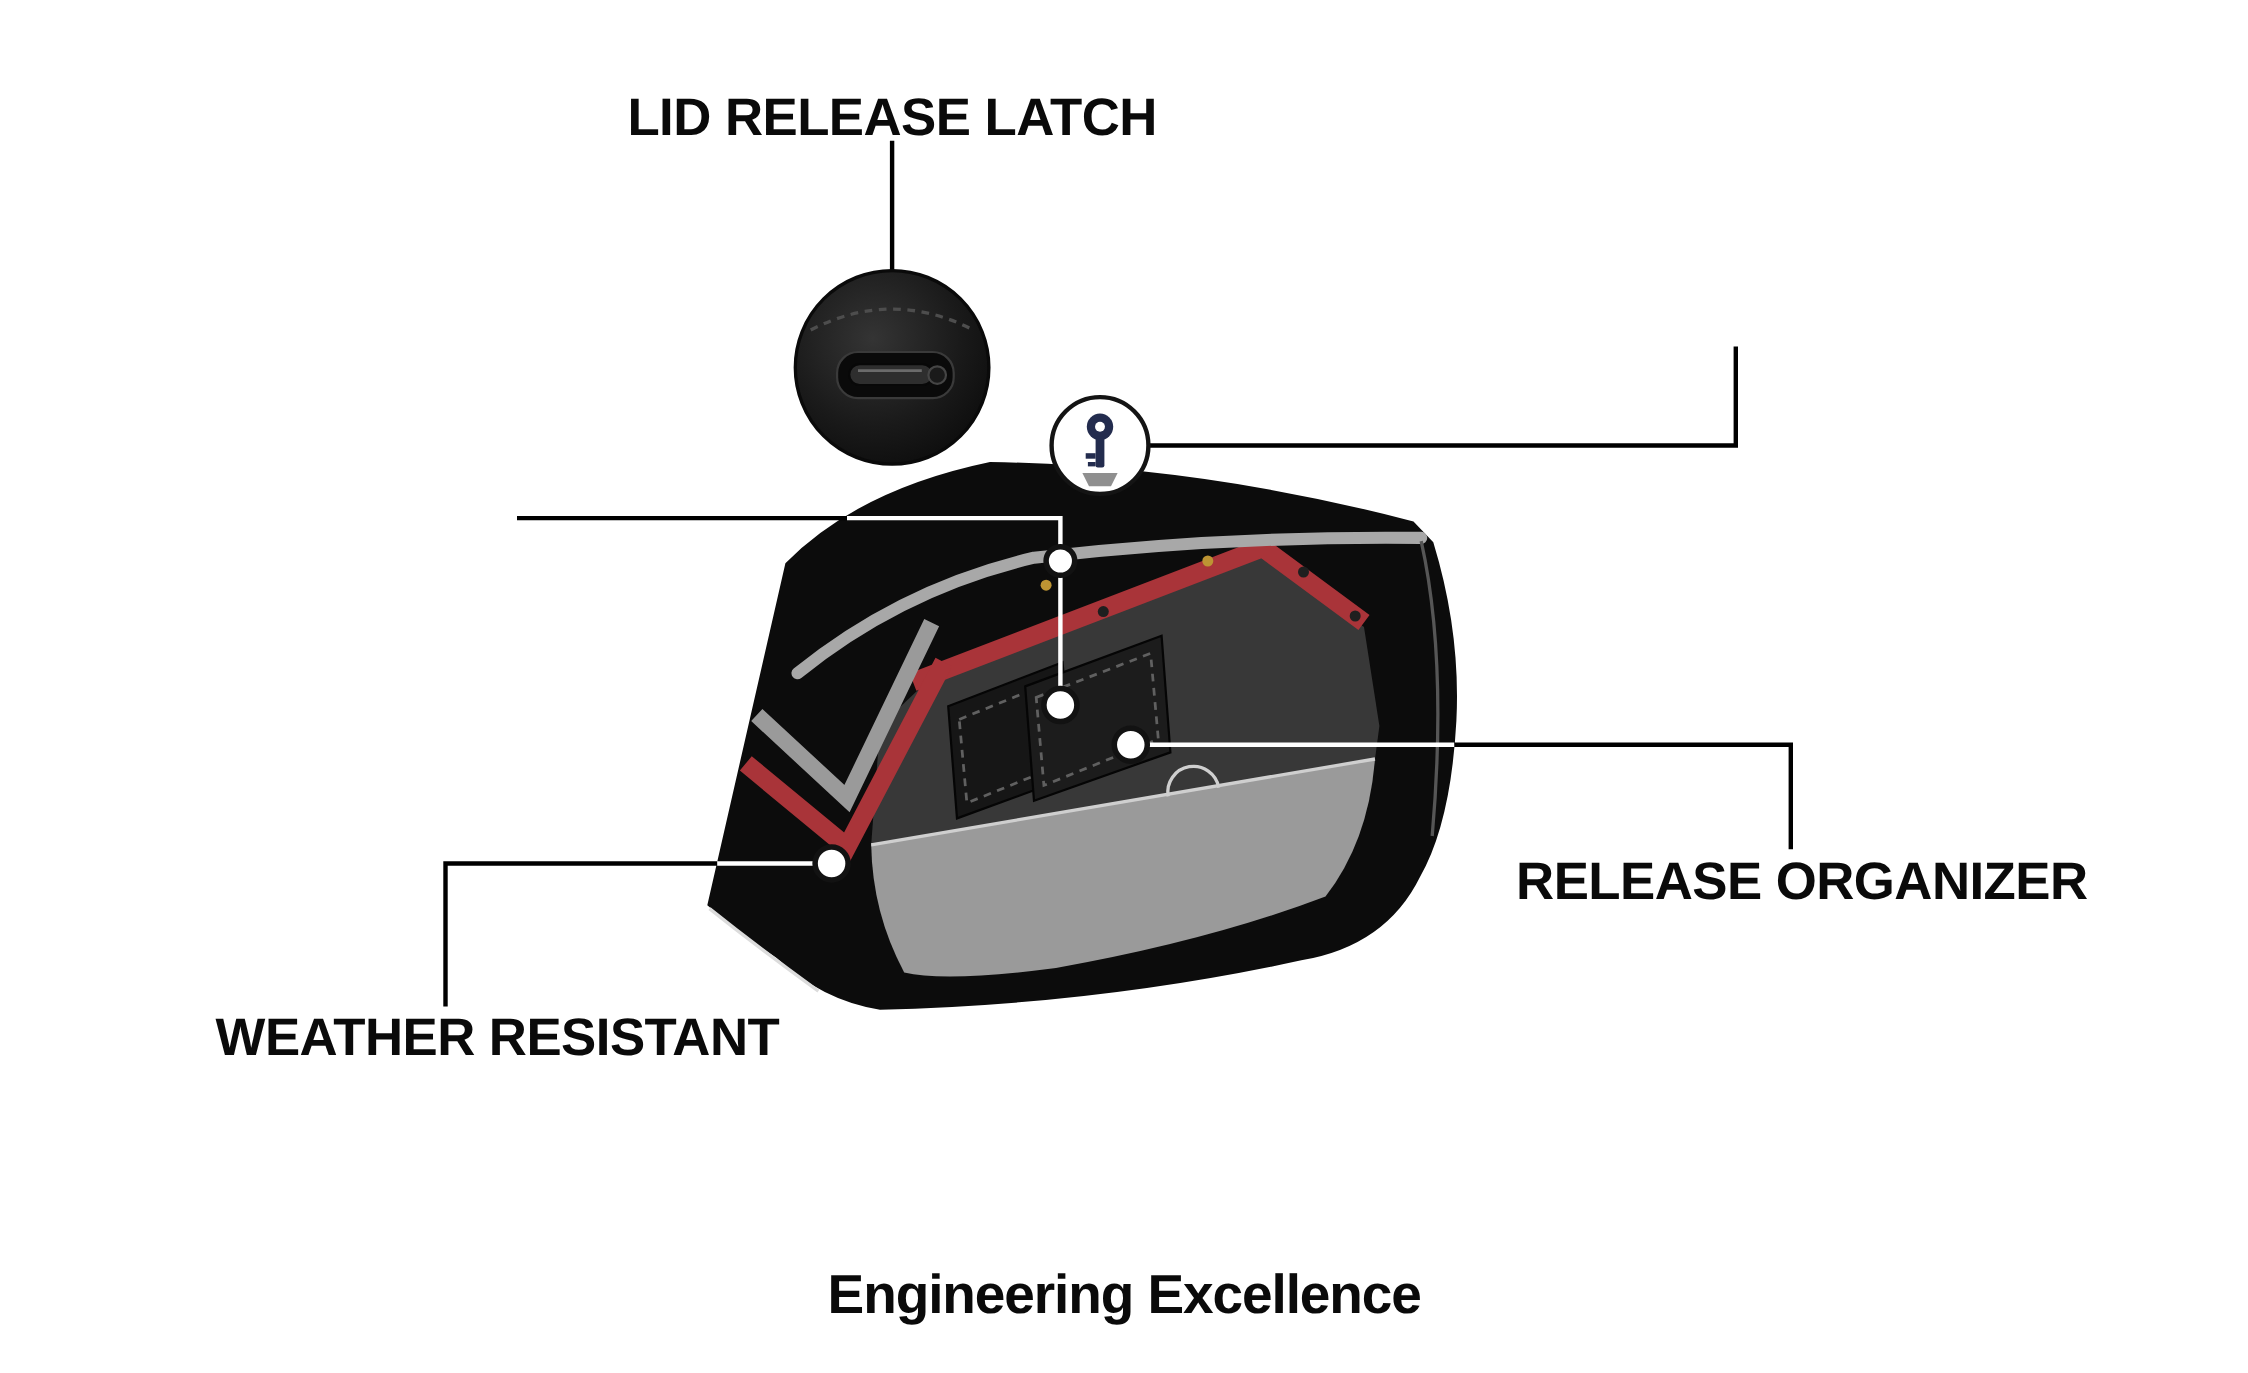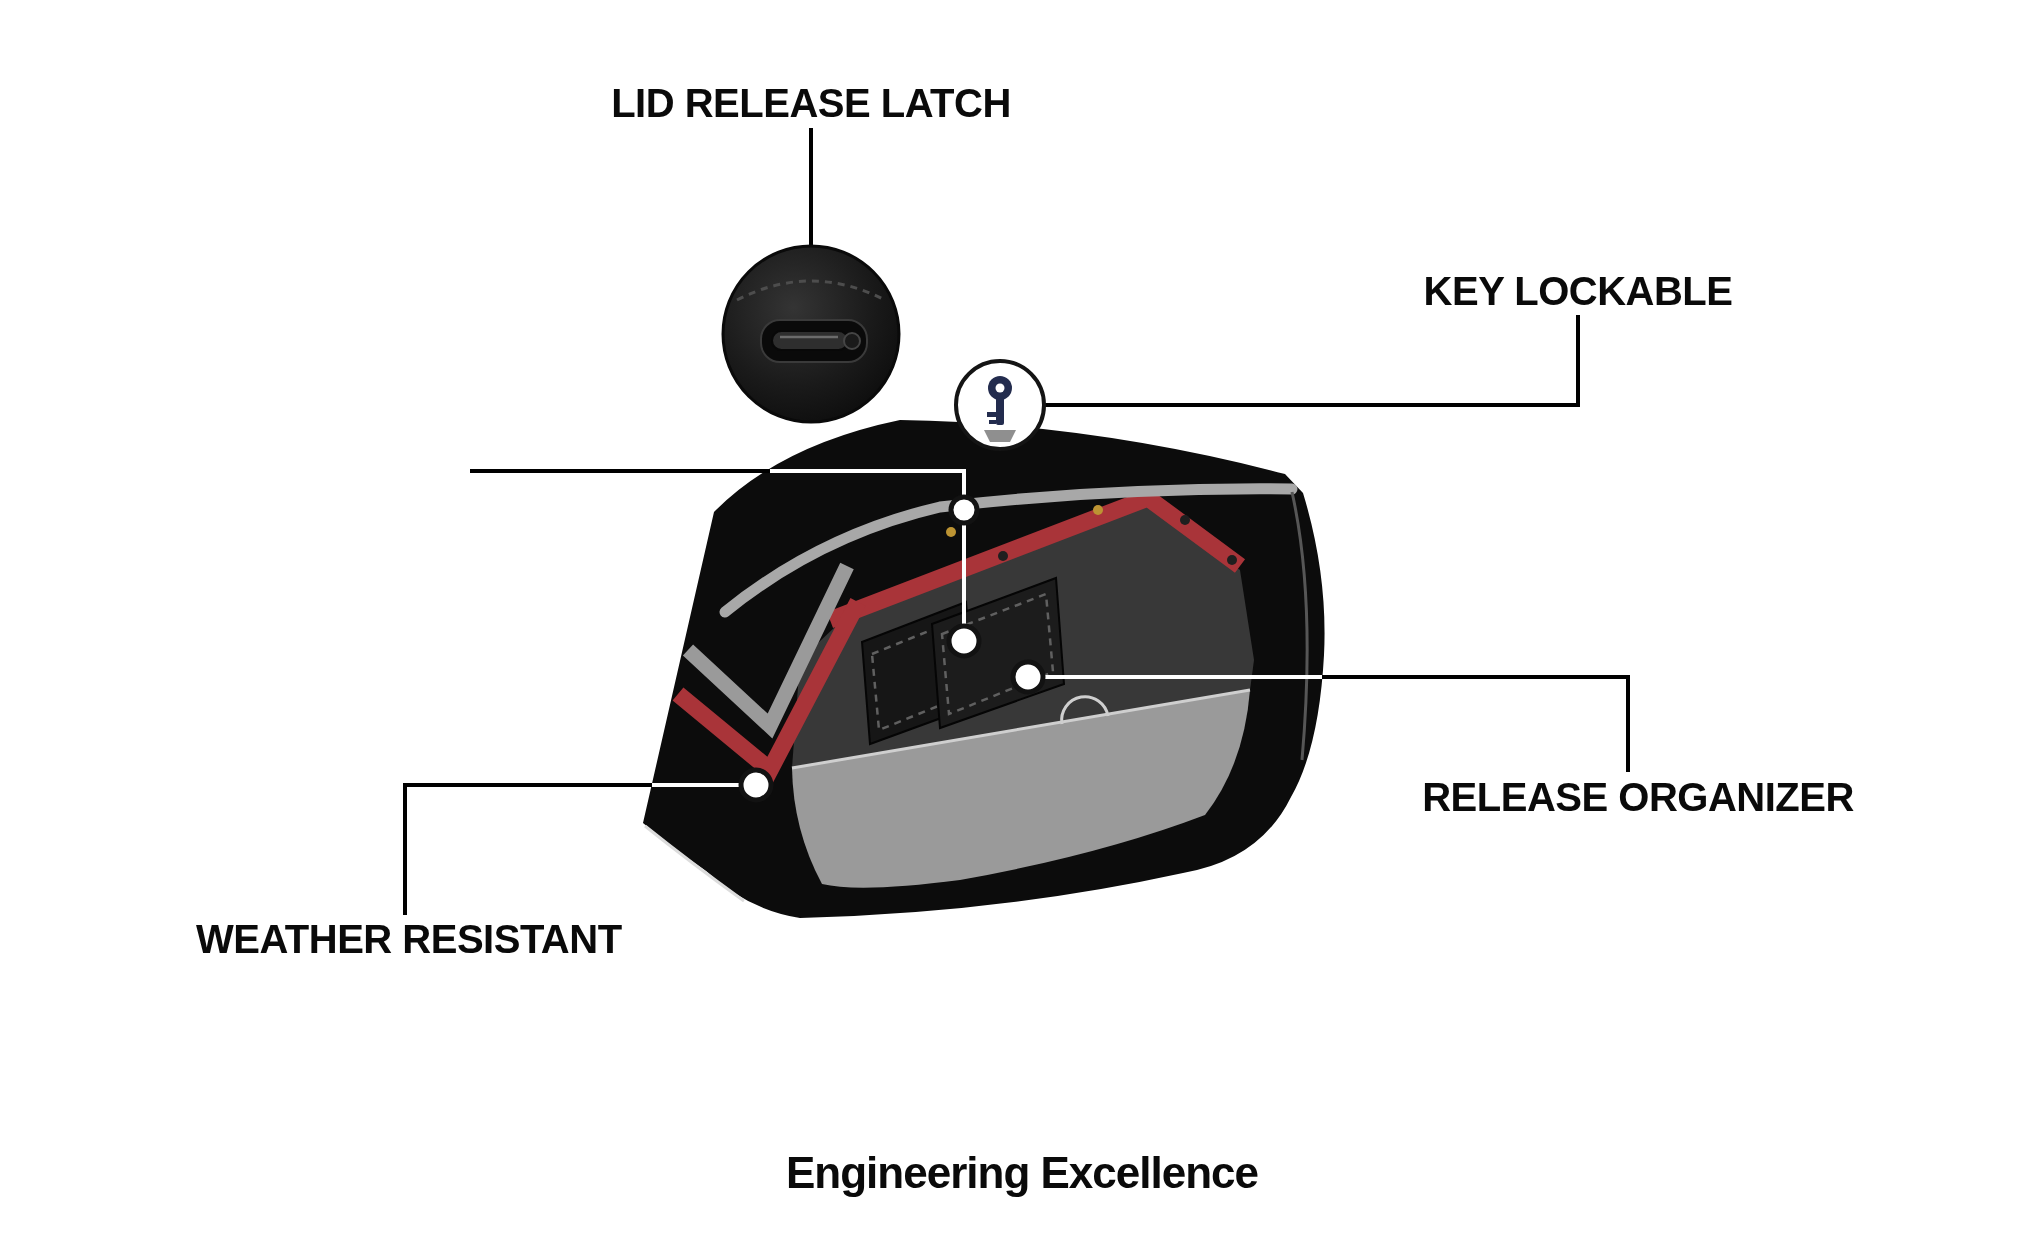--- a/index.html
+++ b/index.html
@@ -18,34 +18,34 @@
   svg.art {
     position: absolute;
     left: 0;
     top: 0;
     width: 2044px;
     height: 1248px;
   }
   .label {
     position: absolute;
     font-weight: 700;
-    font-size: 40px;
+    font-size: 48px;
     letter-spacing: -0.5px;
     color: #0a0a0a;
     white-space: nowrap;
     line-height: 1.15;
   }
   .center-x { transform: translateX(-50%); }
   .diagram-title {
     position: absolute;
     left: 1022px;
     top: 1148px;
     transform: translateX(-50%);
     font-weight: 700;
-    font-size: 44px;
+    font-size: 50px;
     letter-spacing: -1px;
     color: #0a0a0a;
     white-space: nowrap;
     text-align: center;
   }
 </style>
 </head>
 <body>
 
 <div class="canvas">
@@ -129,21 +129,20 @@
       <circle cx="1000" cy="388" r="12" fill="#232c4e"></circle>
       <circle cx="1000" cy="388" r="4.5" fill="#ffffff"></circle>
       <rect x="996" y="397" width="8" height="28" rx="2" fill="#232c4e"></rect>
       <rect x="987" y="412" width="9" height="5" fill="#232c4e"></rect>
       <rect x="989" y="420" width="7" height="4" fill="#232c4e"></rect>
     </g>
   </svg>
 
   <div class="label center-x" style="left:811px; top:80px;">LID RELEASE LATCH</div>
 
-  <div class="label center-x" style="left:1578px; top:268px;">KEY LOCKABLE</div>
 
   <div class="label" style="left:196px; top:424px;">
   </div>
 
   <div class="label center-x" style="left:1638px; top:774px;">RELEASE ORGANIZER</div>
 
   <div class="label" style="left:196px; top:916px;">WEATHER RESISTANT</div>
 
   <div class="diagram-title">Engineering Excellence</div>
 

